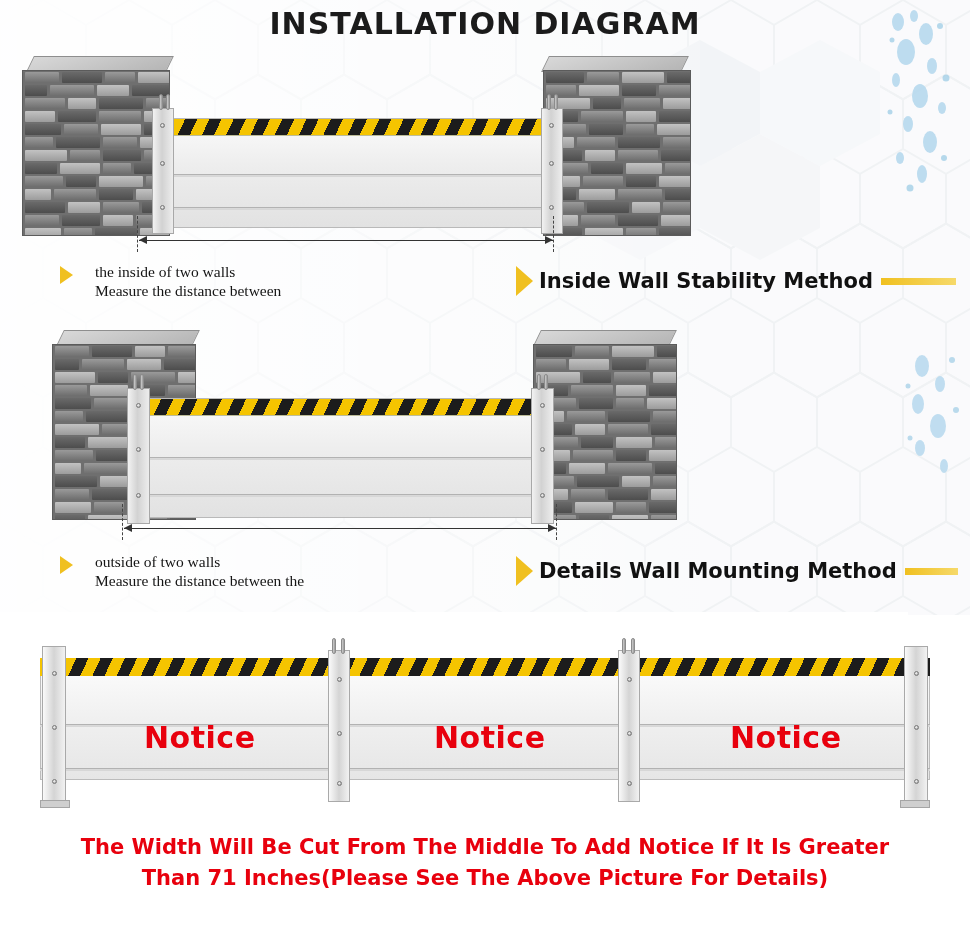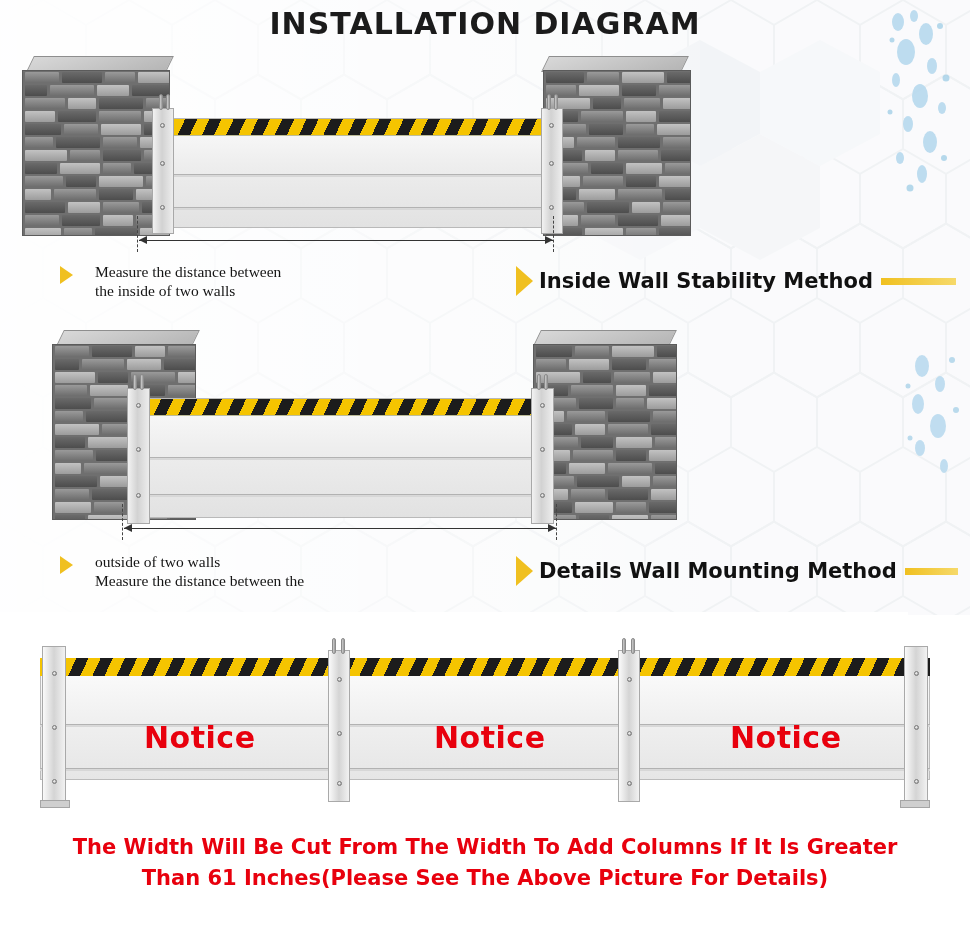--- a/index.html
+++ b/index.html
@@ -477,22 +477,22 @@
     </div>
     <div class="pin" style="left:547px;top:94px;height:16px;"></div>
     <div class="pin" style="left:554px;top:94px;height:16px;"></div>
 
     <div class="dimtick" style="left:137px;top:216px;height:36px;"></div>
     <div class="dimtick" style="left:553px;top:216px;height:36px;"></div>
     <div class="dimline" style="left:139px;top:240px;width:414px;"></div>
 
     <div class="caption-marker" style="left:60px;top:266px;"></div>
     <div class="caption" style="left:95px;top:262px;width:330px;">
+      <div>the inside of two walls</div>
       <div>Measure the distance between</div>
-      <div>the inside of two walls</div>
     </div>
 
     <div class="banner" style="left:516px;top:266px;width:440px;">
       <div class="chev"></div>
       <div class="btext">Inside Wall Stability Method</div>
       <div class="tail"></div>
     </div>
   </div>
 
   <div class="diagram-area" style="top:0;">
@@ -755,17 +755,17 @@
       </div>
       <div class="pin" style="left:582px;top:-2px;height:16px;"></div>
       <div class="pin" style="left:591px;top:-2px;height:16px;"></div>
 
       <div style="position:absolute;left:0;top:160px;width:30px;height:8px;background:#cfcfcf;border:1px solid #a5a5a5;"></div>
       <div style="position:absolute;left:860px;top:160px;width:30px;height:8px;background:#cfcfcf;border:1px solid #a5a5a5;"></div>
     </div>
   </div>
 
   <div class="note">
-    <div>The Width Will Be Cut From The Width To Add Columns If It Is Greater</div>
-    <div>Than 61 Inches(Please See The Above Picture For Details)</div>
+    <div>The Width Will Be Cut From The Middle To Add Notice If It Is Greater</div>
+    <div>Than 71 Inches(Please See The Above Picture For Details)</div>
   </div>
 
 </div>
 
 </body></html>

